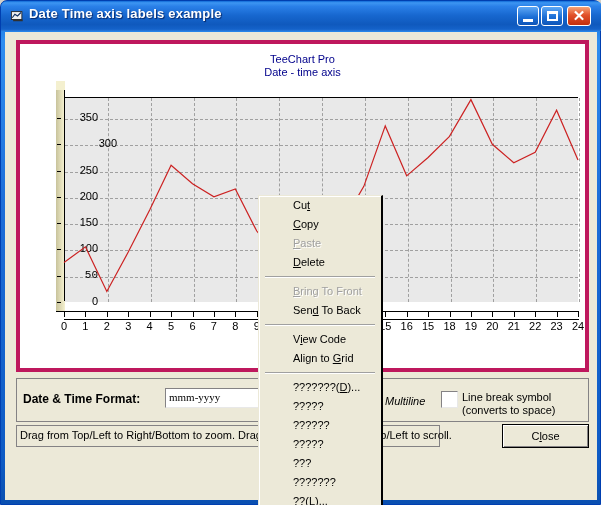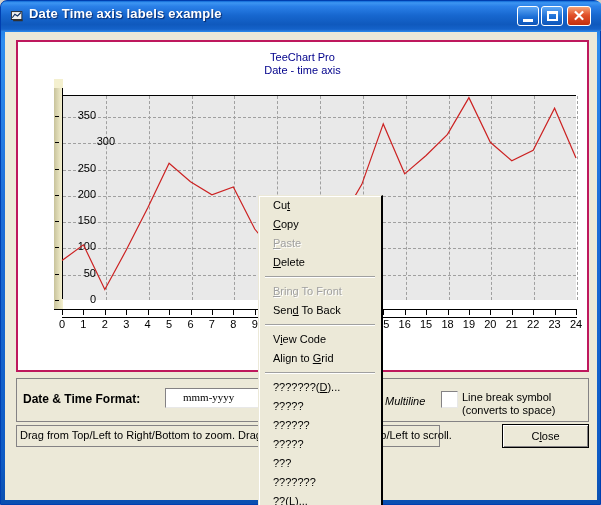--- a/index.html
+++ b/index.html
@@ -44,21 +44,21 @@
   .client{
     position:absolute;left:4px;top:31px;width:592px;height:468px;
     background:#ece9d8;
     box-sizing:border-box;
   }
 
   
   .chart-panel{
     position:absolute;left:11px;top:8px;width:573px;height:332px;
     background:#ffffff;
-    border:2px solid #be185d;
+    border:4px solid #be185d;
     box-sizing:border-box;
     overflow:hidden;
   }
   .chart-title{
     position:absolute;left:0;top:9px;width:100%;
     text-align:center;color:#00008b;font-size:11px;line-height:13px;
   }
   .chart-title .l2{display:block;}
   .plot{
     position:absolute;left:44px;top:53px;width:514px;height:205px;
@@ -118,21 +118,21 @@
   }
   .opt-label{
     position:absolute;font-size:12px;font-weight:bold;color:#000;
   }
   .opt-label.small{font-weight:normal;font-size:11px;}
   .tfield{
     position:absolute;background:#ffffff;
     border:1px solid #848284;border-right-color:#e8e8e8;border-bottom-color:#e8e8e8;
     box-sizing:border-box;
     font-family:"Liberation Serif", serif;font-size:11px;
-    padding:2px 17px;color:#000;line-height:13px;
+    padding:2px 3px;color:#000;line-height:13px;
     overflow:hidden;white-space:nowrap;
   }
   .cbox{
     position:absolute;width:17px;height:17px;background:#fff;
     border:1px solid #848284;border-right-color:#e8e8e8;border-bottom-color:#e8e8e8;
     box-sizing:border-box;
   }
   .note2{
     position:absolute;font-size:11px;color:#000;line-height:11px;white-space:nowrap;
   }
@@ -165,21 +165,21 @@
     border:1px solid #ece9d8;
     border-right:2px solid #000;
     border-bottom:2px solid #000;
     box-sizing:border-box;
     box-shadow:inset 1px 1px 0 #ffffff;
     font-size:11px;
     z-index:50;
   }
   .mi{
     position:relative;height:19px;line-height:19px;
-    padding-left:14px;color:#000;white-space:nowrap;
+    padding-left:34px;color:#000;white-space:nowrap;
   }
   .mi.disabled{color:#a0a0a0;text-shadow:1px 1px 0 #ffffff;}
   .sep{height:1px;margin:4px 6px 4px 6px;background:#a0a0a0;border-bottom:1px solid #fff;}
   .mi u{text-decoration:underline;}
 </style>
 </head>
 <body>
 
 <div class="window">
 
@@ -232,21 +232,21 @@
           <div class="grid-v" style="left: 428.333px;"></div>
           <div class="grid-v" style="left: 471.167px;"></div>
           <div class="grid-v" style="left: 514px;"></div>
         </div>
       <div class="wall-bottom"></div>
       <div class="xaxis"></div>
 
       <div id="ylabels">
           <div class="ylab" style="left: 0px; width: 34px; top: 252px;">0</div>
           <div class="ytick" style="left: 37px; top: 258px;"></div>
-          <div class="ylab" style="left: 0px; width: 34px; top: 225.718px;">50</div>
+          <div class="ylab" style="left: 0px; width: 34px; top: 225.718px; font-family: Liberation Mono, monospace;">50</div>
           <div class="ytick" style="left: 37px; top: 231.718px;"></div>
           <div class="ylab" style="left: 0px; width: 34px; top: 199.436px;">100</div>
           <div class="ytick" style="left: 37px; top: 205.436px;"></div>
           <div class="ylab" style="left: 0px; width: 34px; top: 173.154px;">150</div>
           <div class="ytick" style="left: 37px; top: 179.154px;"></div>
           <div class="ylab" style="left: 0px; width: 34px; top: 146.872px;">200</div>
           <div class="ytick" style="left: 37px; top: 152.872px;"></div>
           <div class="ylab" style="left: 0px; width: 34px; top: 120.59px;">250</div>
           <div class="ytick" style="left: 37px; top: 126.59px;"></div>
           <div class="ylab" style="left: 0px; width: 53px; top: 94.3077px;">300</div>

